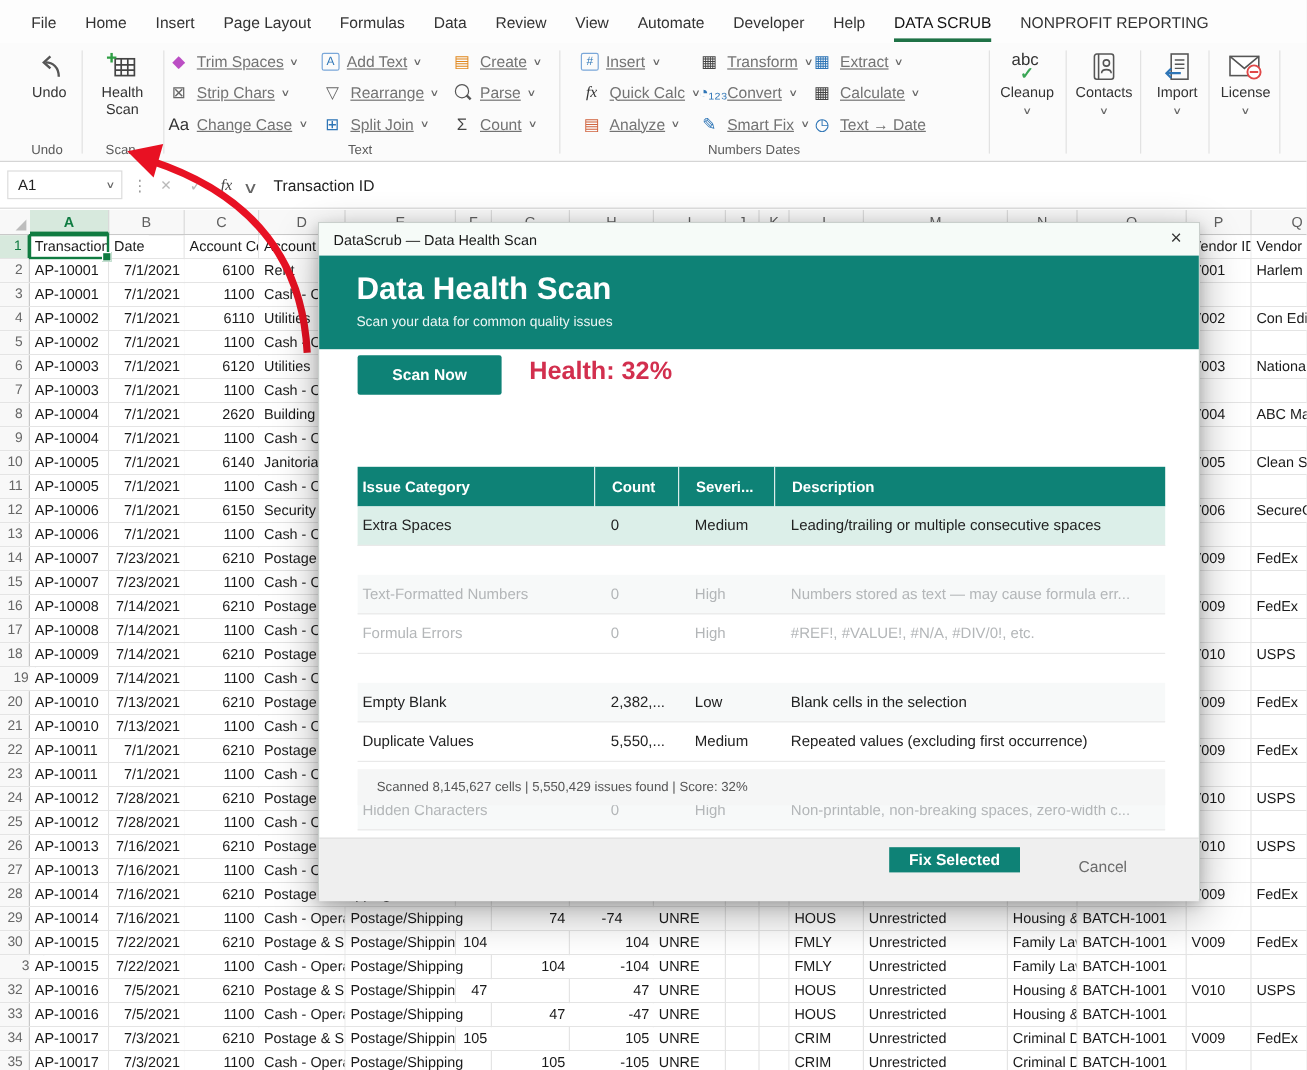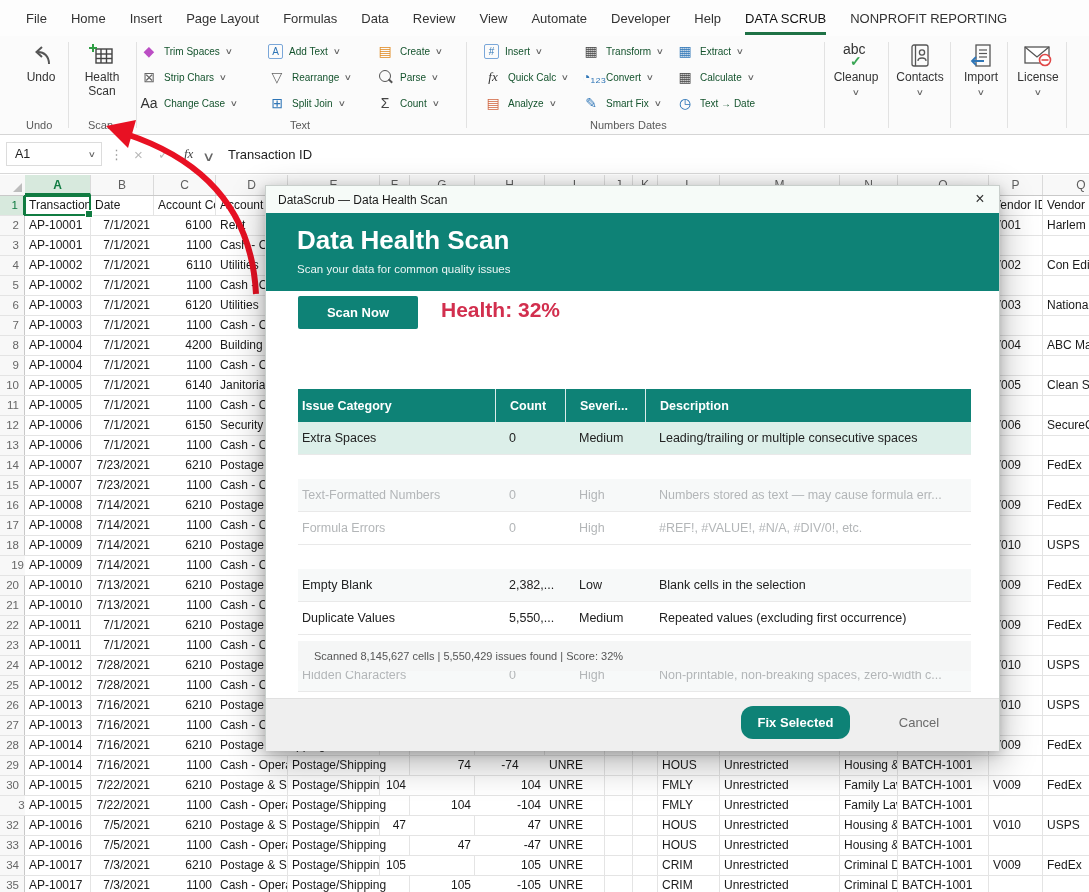--- a/index.html
+++ b/index.html
@@ -19,21 +19,21 @@
   .vsep{position:absolute;top:6px;height:86px;width:1px;background:#e2e2e2;}
   .glabel{position:absolute;top:83px;font-size:11px;color:#5a5a5a;}
   .bigbtn{position:absolute;top:6px;display:flex;flex-direction:column;align-items:center;cursor:default;}
   .bigbtn .bicon{height:28px;display:flex;align-items:center;justify-content:center;}
   .bigbtn .blbl{font-size:12px;color:#333;line-height:14px;text-align:center;}
   .chev{font-size:8px;color:#666;transform:scaleX(1.4);display:inline-block;}
   .sbtn{position:absolute;height:22px;display:flex;align-items:center;gap:6px;cursor:default;}
   .sbtn .icn{width:18px;text-align:center;font-size:14px;line-height:18px;}
   .sbtn .icn.boxed{font-size:10px;border:1px solid #7aa7d9;width:13px;height:13px;line-height:13px;border-radius:2px;}
   .sbtn .icn.italic{font-style:italic;font-family:"Liberation Serif",serif;font-size:13px;}
-  .sbtn .lbl{font-size:10px;color:#14532d;white-space:nowrap;}
+  .sbtn .lbl{font-size:13px;color:#737373;white-space:nowrap;text-decoration:underline;}
   .lens{position:relative;width:10px;height:10px;border:1.6px solid #555;border-radius:50%;display:inline-block;}
   .lens:after{content:"";position:absolute;width:5px;height:1.8px;background:#555;transform:rotate(45deg);left:8px;top:9px;}
   .abcwrap{position:relative;width:30px;height:26px;}
   .abcwrap .abc{position:absolute;left:2px;top:-2px;font-size:14px;color:#333;letter-spacing:0;}
   .abcwrap .chk{position:absolute;left:9px;top:10px;color:#3aa655;font-size:14px;font-weight:bold;}
 
   
   #fbar{position:absolute;left:0;top:135px;width:1089px;height:39px;background:#fff;
         border-bottom:1px solid #d9d9d9;box-sizing:border-box;}
   #namebox{position:absolute;left:6px;top:7px;width:96px;height:24px;border:1px solid #dcdcdc;
@@ -91,22 +91,22 @@
   .tc{padding-left:4px;box-sizing:border-box;font-size:12.5px;white-space:nowrap;overflow:hidden;}
   .tc.c1{width:197px;} .tc.c2{width:70px;padding-left:14px;} .tc.c3{width:80px;padding-left:14px;} .tc.c4{width:326px;padding-left:14px;}
   .trow.selected{background:#dcefe9;}
   .trow.zebra{background:#f7f9f9;margin-top:24px;}
   .trow.disabled{color:#b3b6b8;}
   #emptyrow{height:16px;border-bottom:1px solid #e2e2e2;}
   #dlg-status{position:absolute;left:32px;top:455px;width:673px;height:30px;background:#f5f6f6;
               display:flex;align-items:center;padding-left:16px;box-sizing:border-box;
               font-size:11px;color:#555;}
   #dlg-footer{position:absolute;left:0;top:512px;width:100%;height:53px;background:#efefef;border-top:1px solid #e0e0e0;box-sizing:border-box;}
-  #fix-btn{position:absolute;left:475px;top:7px;width:109px;height:33px;background:var(--teal,#0e8276);
-           color:#fff;border:none;font-size:13px;font-weight:600;border-radius:12px;cursor:default;}
+  #fix-btn{position:absolute;left:475px;top:7px;width:109px;height:21px;background:var(--teal,#0e8276);
+           color:#fff;border:none;font-size:13px;font-weight:600;border-radius:0;cursor:default;}
   #cancel-btn{position:absolute;left:608px;top:7px;width:90px;height:33px;background:transparent;border:none;
               color:#6b6b6b;font-size:13px;cursor:default;}
 </style>
 </head>
 <body>
 
 <div id="screen">
 
   <div id="tabbar">
       <div class="tab">
@@ -446,21 +446,21 @@
         <div class="gut" style="width: 25px;">7</div>
         <div class="cell" style="left: 25px; max-width: 65px;">AP-10003</div>
         <div class="cell num" style="left: 91px; width: 63px;">7/1/2021</div>
         <div class="cell num" style="left: 154px; width: 62px;">1100</div>
         <div class="cell" style="left: 216px; max-width: 903px;">Cash - Operating</div>
       </div>
       <div class="row" style="top: 140px;">
         <div class="gut" style="width: 25px;">8</div>
         <div class="cell" style="left: 25px; max-width: 65px;">AP-10004</div>
         <div class="cell num" style="left: 91px; width: 63px;">7/1/2021</div>
-        <div class="cell num" style="left: 154px; width: 62px;">4200</div>
+        <div class="cell num" style="left: 154px; width: 62px;">2620</div>
         <div class="cell" style="left: 216px; max-width: 772px;">Building Repairs</div>
         <div class="cell" style="left: 989px; max-width: 53px;">V004</div>
         <div class="cell" style="left: 1043px; max-width: 76px;">ABC Maintenance</div>
       </div>
       <div class="row" style="top: 160px;">
         <div class="gut" style="width: 25px;">9</div>
         <div class="cell" style="left: 25px; max-width: 65px;">AP-10004</div>
         <div class="cell num" style="left: 91px; width: 63px;">7/1/2021</div>
         <div class="cell num" style="left: 154px; width: 62px;">1100</div>
         <div class="cell" style="left: 216px; max-width: 903px;">Cash - Operating</div>

